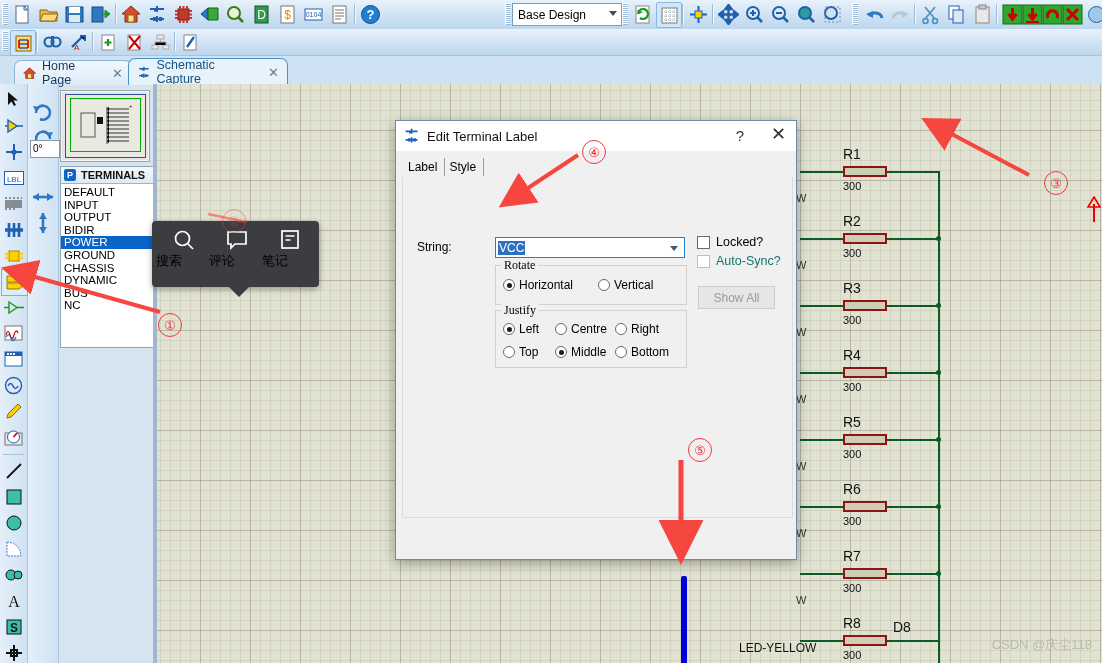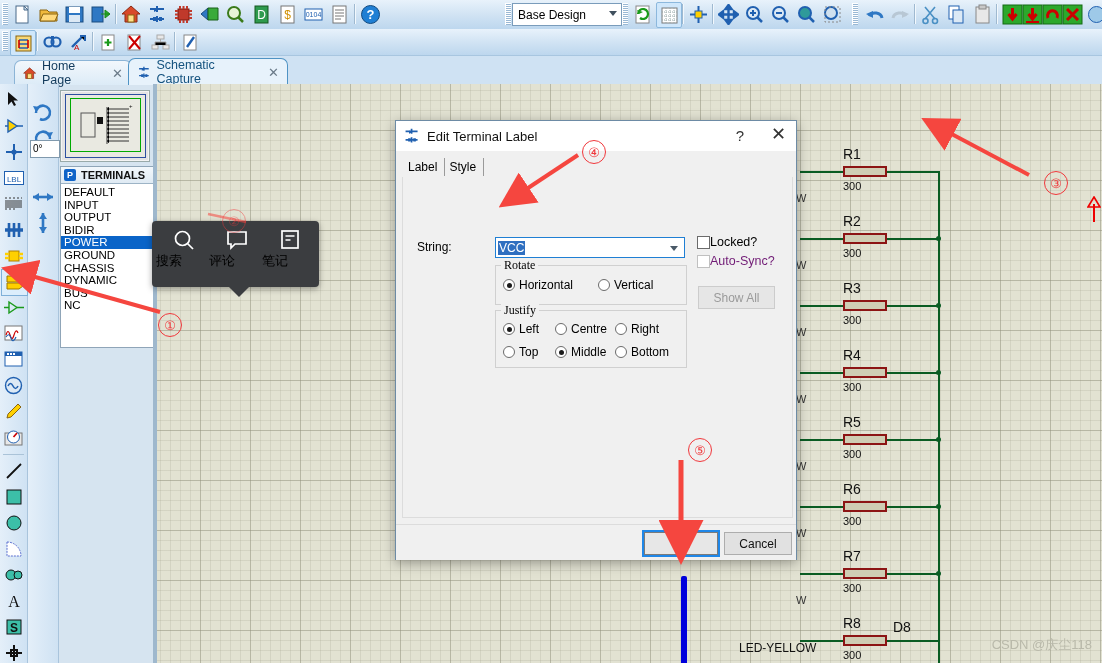--- a/index.html
+++ b/index.html
@@ -139,23 +139,23 @@
   #stringbox .carat{position:absolute;right:6px;top:8px;
      border-left:4px solid transparent;border-right:4px solid transparent;
      border-top:5px solid #4a5a68;}
   .group{position:absolute;border:1px solid #d0d0d0;background:transparent;}
   .gtitle{position:absolute;font-size:12px;color:#000;background:#f0f0f0;padding:0 3px;font-family:Liberation Serif, serif;}
   .radio{position:absolute;display:flex;align-items:center;gap:4px;font-size:12px;color:#000;}
   .rdot{width:12px;height:12px;border-radius:50%;border:1px solid #6b6b6b;background:#fff;
      display:inline-block;position:relative;box-sizing:border-box;}
   .rdot.on:after{content:"";position:absolute;left:2.5px;top:2.5px;width:5px;height:5px;
      border-radius:50%;background:#1b1b1b;}
-  .chk{position:absolute;display:flex;align-items:center;gap:0;font-size:12.5px;color:#000;}
+  .chk{position:absolute;display:flex;align-items:center;gap:6px;font-size:12.5px;color:#000;}
   .cbox{width:13px;height:13px;border:1px solid #6b6b6b;background:#fff;box-sizing:border-box;}
-  .chk.dim{color:#701a75;}
+  .chk.dim{color:#0f766e;}
   .chk.dim .cbox{border-color:#c0c0c0;}
   .btn{position:absolute;height:21px;background:#e1e1e1;border:1px solid #adadad;
      font-size:12px;color:#111;display:flex;align-items:center;justify-content:center;}
   .btn.dis{color:#9a9a9a;background:#e6e6e6;border-color:#ccc;}
   .btn.def{border:1px solid #7a7a7a;outline:2px solid #1f87e8;outline-offset:0px;
      background:#e7e7e7;}
   #dlg-foot{position:absolute;left:0;top:403px;width:400px;height:35px;background:#f0f0f0;
      border-top:1px solid #dcdcdc;}
 
   
@@ -865,24 +865,20 @@
         <span>Locked?</span>
       </div>
       <div class="chk dim" style="left:294px;top:77px">
         <span class="cbox"></span>
         <span>Auto-Sync?</span>
       </div>
       <div class="btn dis" style="left:295px;top:109px;width:75px">Show All</div>
     </div>
   </div>
 
-  <div id="dlg-foot">
-    <div class="btn def" style="left:248px;top:7px;width:72px">OK</div>
-    <div class="btn" style="left:328px;top:7px;width:66px">Cancel</div>
-  </div>
 </div>
 
 <svg class="anno">
   <defs>
     <marker id="ah" markerWidth="9" markerHeight="9" refX="2" refY="4.5" orient="auto">
       <path d="M0,0 L9,4.5 L0,9 z" fill="#f5463f"></path>
     </marker>
   </defs>
 
   <line x1="160" y1="312" x2="28" y2="275" stroke="#f5463f" stroke-width="4" marker-end="url(#ah)"></line>

